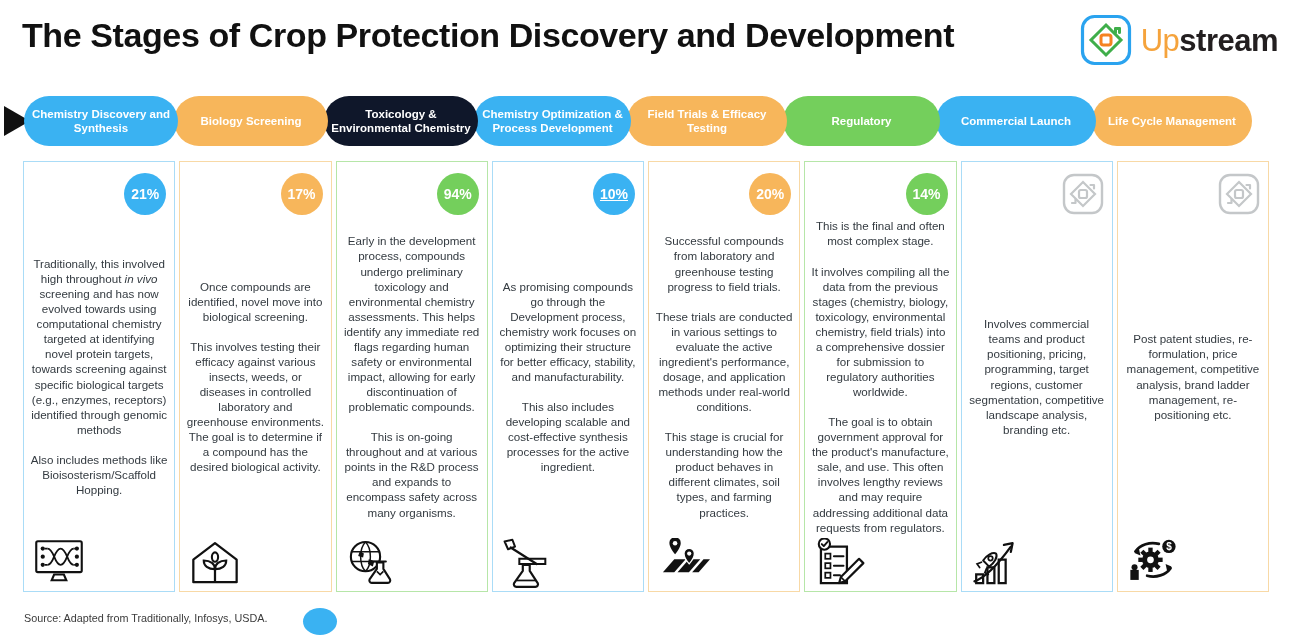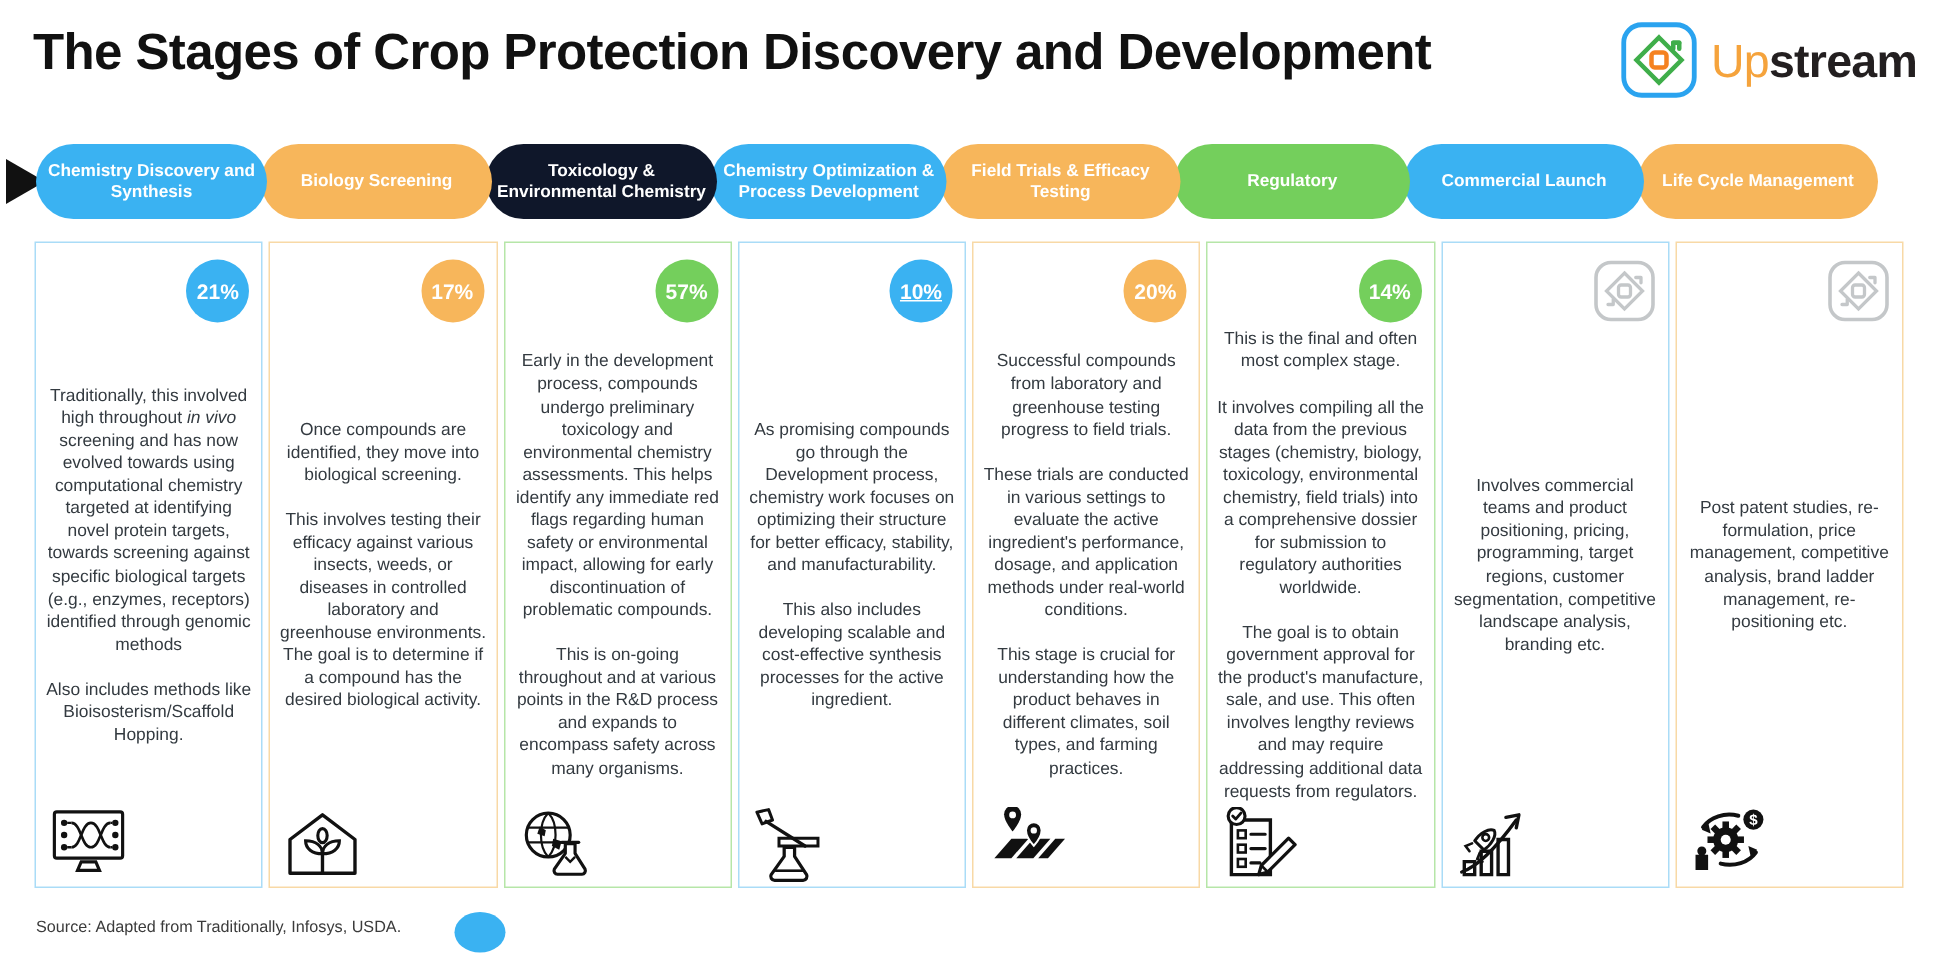--- a/index.html
+++ b/index.html
@@ -236,35 +236,35 @@
             <circle cx="12" cy="33" r="2.6" fill="#111"></circle>
       <circle cx="54" cy="13" r="2.6" fill="#111"></circle>
             <circle cx="54" cy="23" r="2.6" fill="#111"></circle>
             <circle cx="54" cy="33" r="2.6" fill="#111"></circle>
       <path d="M14.5,13 H18 M14.5,33 H18 M50,13 H51.5 M50,33 H51.5" stroke="#111" stroke-width="2"></path>
     </svg></div>
       </div>
       <div class="card" style="border-color: rgb(248, 217, 166);">
         <div class="badge" style="background: rgb(247, 182, 91);">17%</div>
         <div class="card-body">
-          <p class="card-text"><span>Once compounds are identified, they move into biological screening.
+          <p class="card-text"><span>Once compounds are identified, novel move into biological screening.
 
 This involves testing their efficacy against various insects, weeds, or diseases in controlled laboratory and greenhouse environments. The goal is to determine if a compound has the desired biological activity.</span></p>
         </div>
         <div class="card-icon">
     <svg viewBox="0 0 60 56">
       <path d="M5,25 L30,6 L55,25 L55,51 L5,51 Z" fill="none" stroke="#111" stroke-width="2.6" stroke-linejoin="round"></path>
       <path d="M30,51 L30,33" stroke="#111" stroke-width="2.6"></path>
       <path d="M30,36 C22,36 17,32 17,26 C25,26 30,30 30,36 Z" fill="none" stroke="#111" stroke-width="2.4"></path>
       <path d="M30,36 C38,36 43,32 43,26 C35,26 30,30 30,36 Z" fill="none" stroke="#111" stroke-width="2.4"></path>
       <ellipse cx="30" cy="22" rx="3.6" ry="5.4" fill="none" stroke="#111" stroke-width="2.4"></ellipse>
     </svg></div>
       </div>
       <div class="card" style="border-color: rgb(182, 230, 168);">
-        <div class="badge" style="background: rgb(116, 207, 92);">57%</div>
+        <div class="badge" style="background: rgb(116, 207, 92);">94%</div>
         <div class="card-body">
           <p class="card-text"><span>Early in the development process, compounds undergo preliminary toxicology and environmental chemistry assessments. This helps identify any immediate red flags regarding human safety or environmental impact, allowing for early discontinuation of problematic compounds.
 
 This is on-going throughout and at various points in the R&amp;D process and expands to encompass safety across many organisms.</span></p>
         </div>
         <div class="card-icon">
     <svg viewBox="0 0 64 56">
       <circle cx="24" cy="23" r="18" fill="none" stroke="#111" stroke-width="2.6"></circle>
       <path d="M24,5 C16,13 16,33 24,41 M24,5 C32,13 32,33 24,41 M7,17 H41 M7,29 H41" fill="none" stroke="#111" stroke-width="1.8"></path>
       <path d="M17,16 l5,3 l-1,5 l-6,-2 z" fill="#111"></path>

